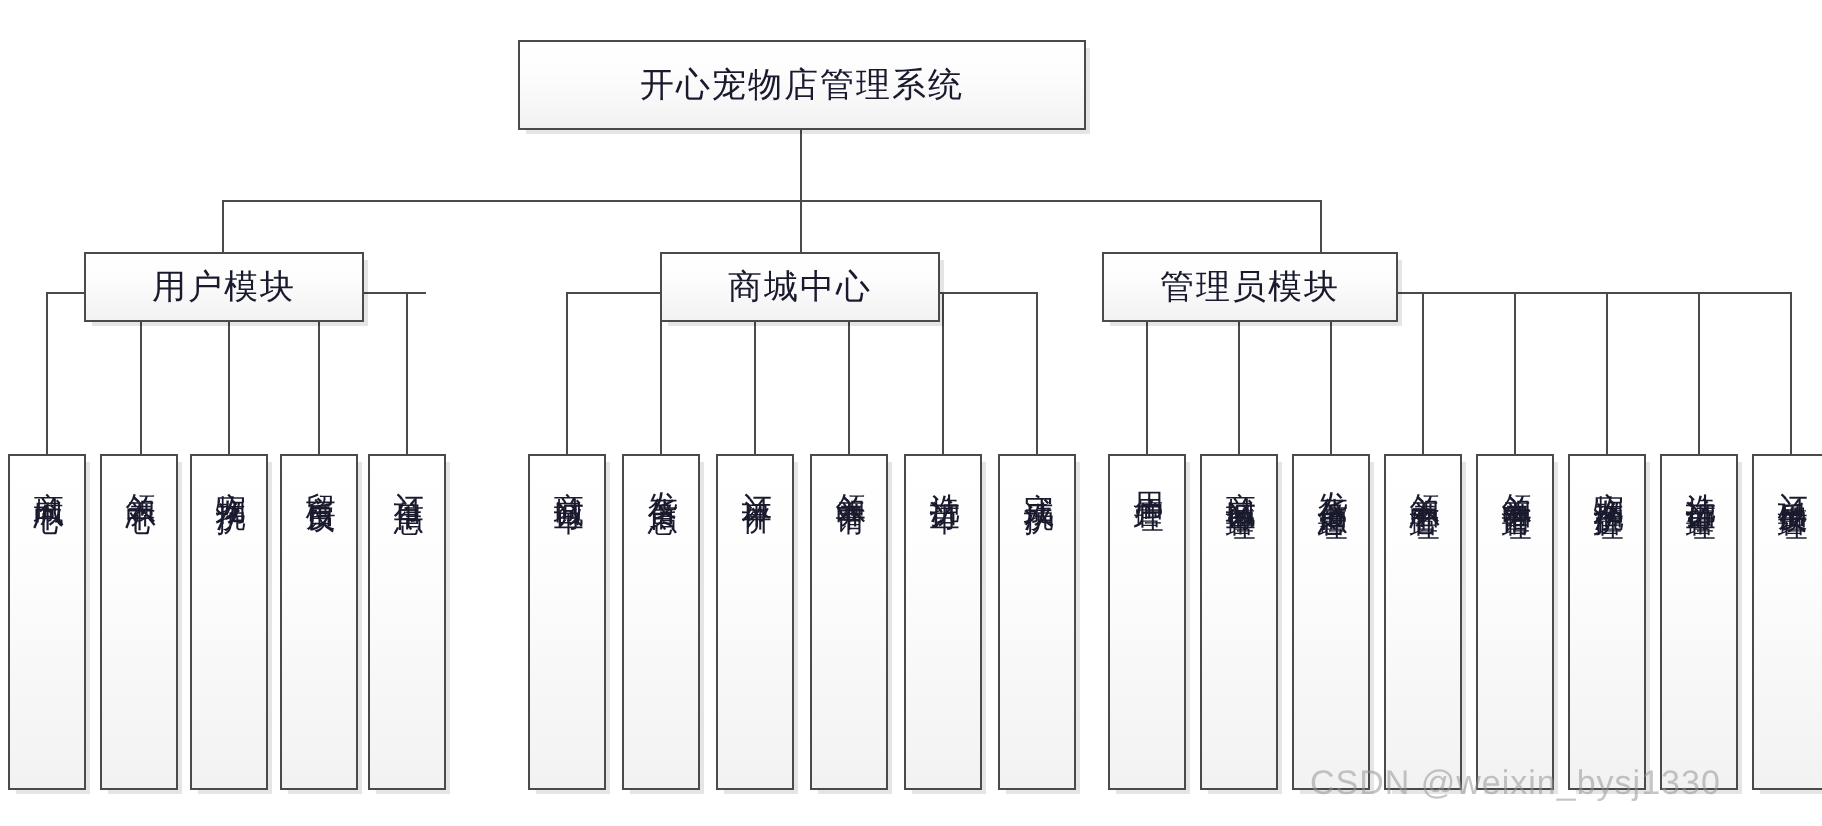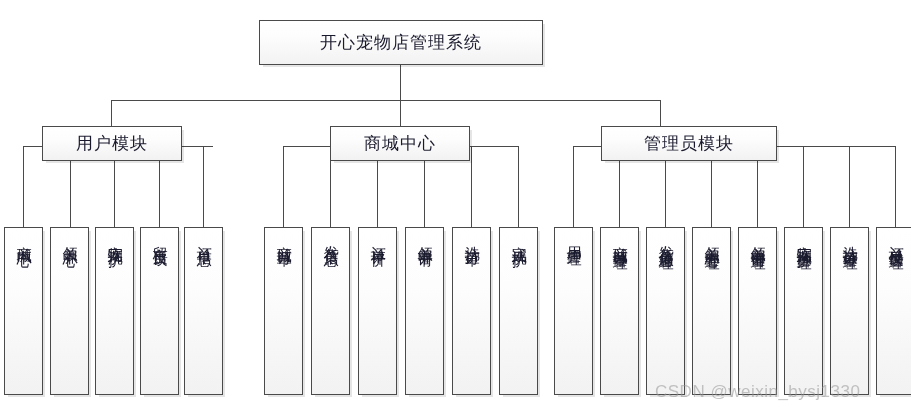--- a/index.html
+++ b/index.html
@@ -109,21 +109,21 @@
   <div class="node node-root" style="left:259px; top:20px; width:284px; height:45px;">
     <span>开心宠物店管理系统</span>
   </div>
 
   <div class="node node-module" style="left:42px; top:126px; width:140px; height:35px;">
     <span>用户模块</span>
   </div>
   <div class="node node-module" style="left:330px; top:126px; width:140px; height:35px;">
     <span>商城中心</span>
   </div>
-  <div class="node node-module" style="left:601px; top:126px; width:176px; height:35px;">
+  <div class="node node-module" style="left:551px; top:126px; width:148px; height:35px;">
     <span>管理员模块</span>
   </div>
 
   <div class="node node-leaf" style="left:4px; top:227px; width:39px; height:168px;">
     <span class="vtext">商城中心</span>
   </div>
   <div class="node node-leaf" style="left:50px; top:227px; width:39px; height:168px;">
     <span class="vtext">领养中心</span>
   </div>
   <div class="node node-leaf" style="left:95px; top:227px; width:39px; height:168px;">

